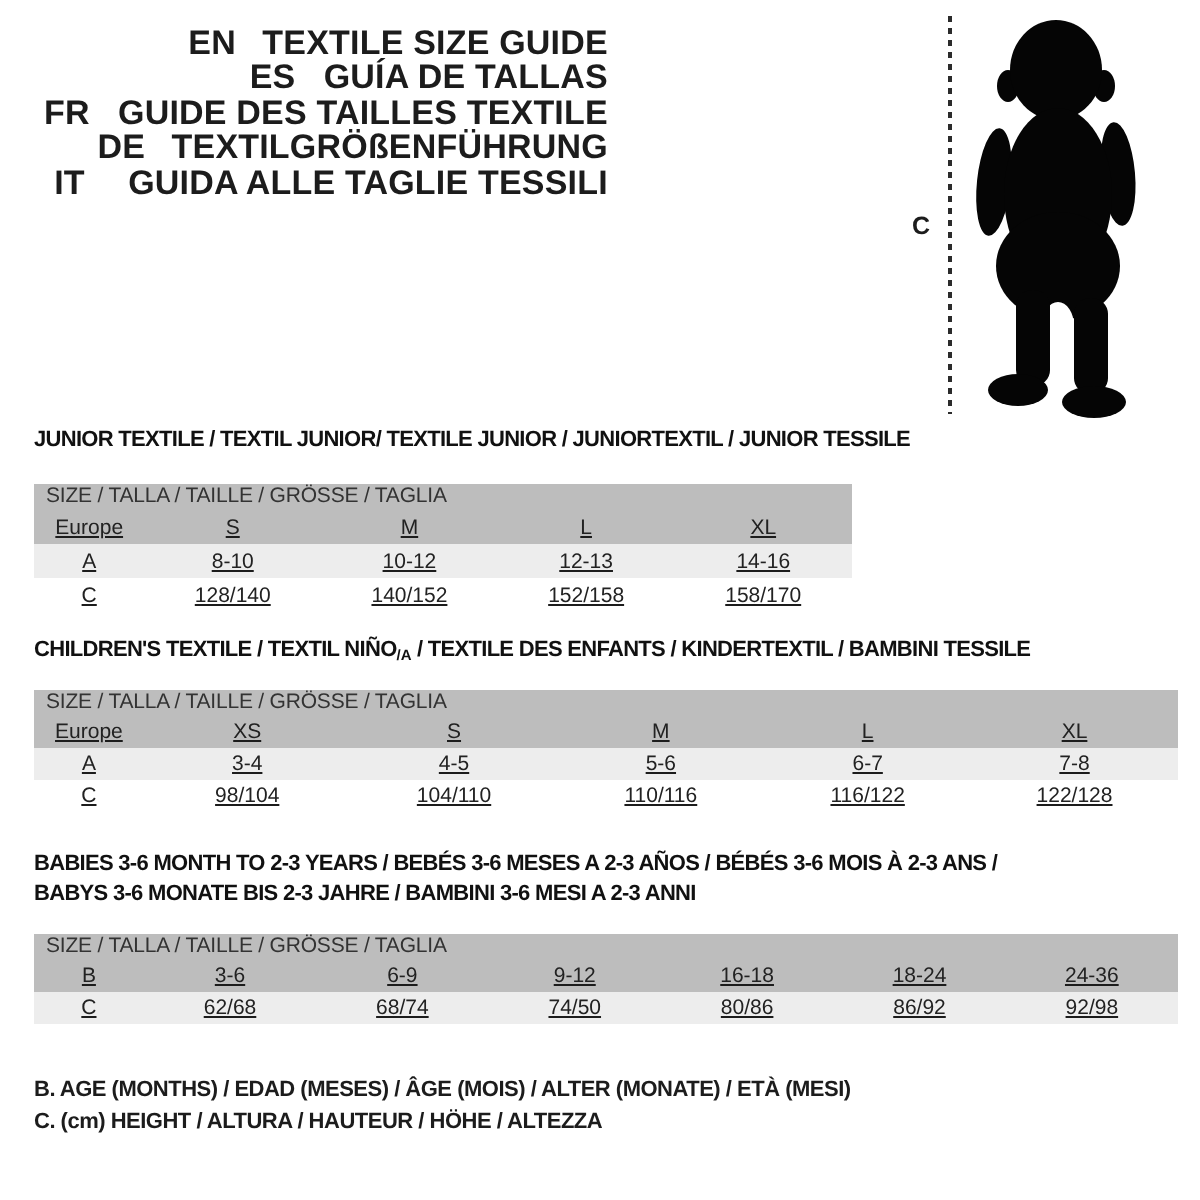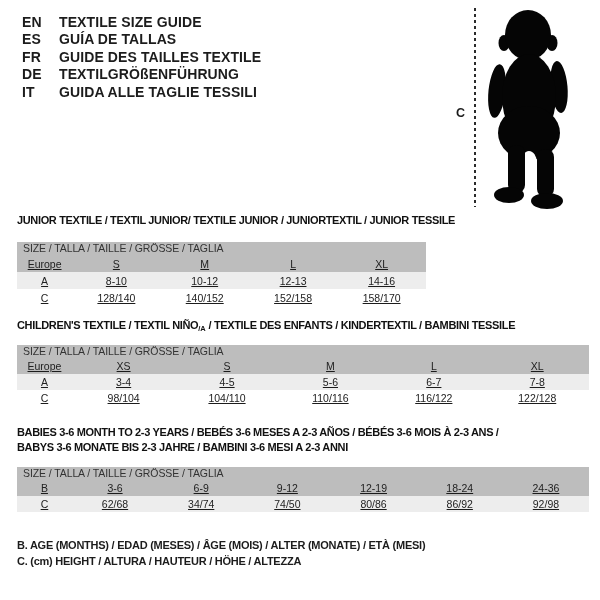--- a/index.html
+++ b/index.html
@@ -8,21 +8,21 @@
     --row_alt_bg:#ededed;
     --silhouette:#050505;
   }
   html,body{margin:0;padding:0;}
   body{
     width:600px;height:600px;background:#ffffff;position:relative;overflow:hidden;
     font-family:"Liberation Sans", sans-serif;color:var(--text);
   }
   .abs{position:absolute;}
   
-  .lang-row{display:flex;height:17.5px;align-items:center;font-weight:bold;font-size:14px;letter-spacing:0.1px;}
+  .lang-row{display:flex;height:17.5px;align-items:center;font-weight:bold;font-size:17px;letter-spacing:0.1px;justify-content:flex-end;}
   .lang-code{width:37px;flex:0 0 37px;}
   .lang-title{white-space:nowrap;}
   
   .dash-line{width:2px;background:repeating-linear-gradient(180deg,#2b2b2b 0 3px,transparent 3px 6px);}
   .fig-label{font-weight:bold;font-size:12.5px;}
   
   .tbl-title{font-weight:bold;font-size:11px;letter-spacing:-0.35px;white-space:nowrap;color:#111;}
   .tbl-title .subA{font-size:7.5px;vertical-align:-2px;letter-spacing:0;}
   .size-bar{background:var(--table_header_bg);height:30px;line-height:13px;font-size:10.5px;color:#333;
             padding-left:6px;box-sizing:border-box;letter-spacing:-0.1px;white-space:nowrap;overflow:hidden;}
@@ -169,28 +169,28 @@
       <col style="width:15.07%">
       <col style="width:15.07%">
       <col style="width:15.05%">
     </colgroup>
   <tbody>
   <tr>
     <td class="lbl">B</td>
     <td>3-6</td>
     <td>6-9</td>
     <td>9-12</td>
-    <td>12-19</td>
+    <td>16-18</td>
     <td>18-24</td>
     <td>24-36</td>
   </tr>
   <tr class="alt">
     <td class="lbl">C</td>
     <td>62/68</td>
-    <td>34/74</td>
+    <td>68/74</td>
     <td>74/50</td>
     <td>80/86</td>
     <td>86/92</td>
     <td>92/98</td>
   </tr>
   </tbody>
 </table>
 
 <div class="abs" style="left:17px;top:538px;">
   <div class="footnote">B. AGE (MONTHS) / EDAD (MESES) / ÂGE (MOIS) / ALTER (MONATE) / ETÀ (MESI)</div>

